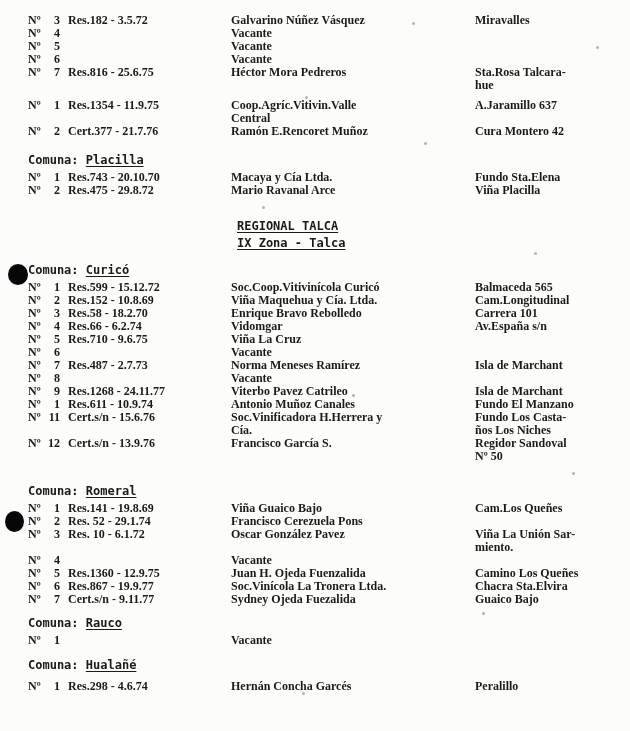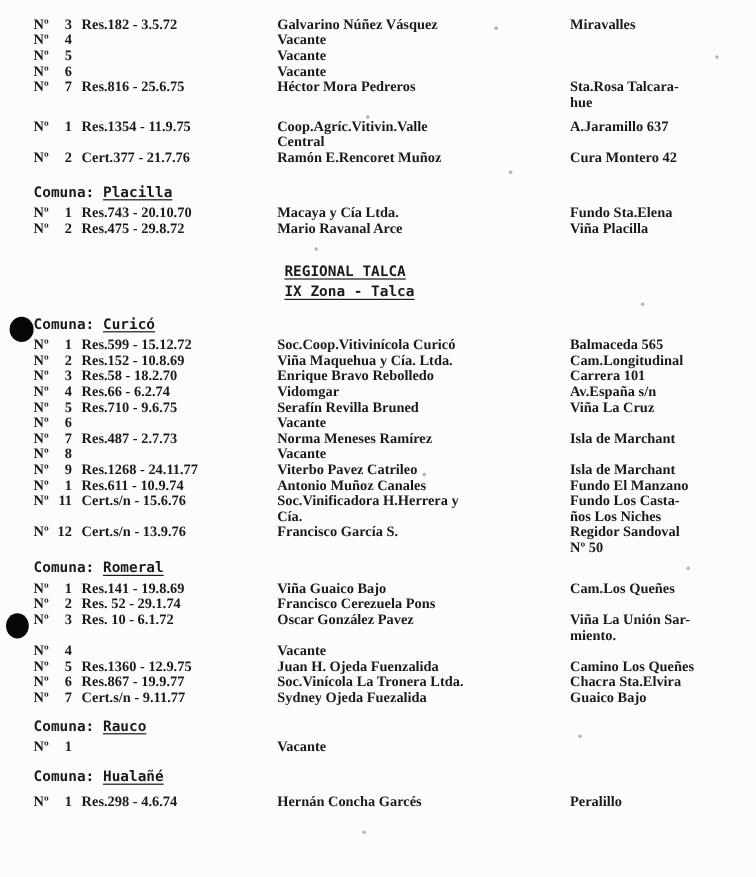--- a/index.html
+++ b/index.html
@@ -12,21 +12,21 @@
     position:relative;overflow:hidden;
     -webkit-font-smoothing:none;
   }
   .doc{position:absolute;left:28px;top:14px;width:602px;}
   .block{position:relative;}
   .block:nth-child(2){margin-top:7px;}
   .block:nth-child(3){margin-top:16px;}
   .block:nth-child(4){margin-top:23px;}
   .block:nth-child(5){margin-top:4px;}
   .block:nth-child(6){margin-top:14px;}
-  .block:nth-child(7){margin-top:4px;}
+  .block:nth-child(7){margin-top:22px;}
   .block:nth-child(8){margin-top:11px;}
   .block:nth-child(9){margin-top:12px;}
   .comuna-line{margin-bottom:4px;white-space:pre;}
   .block:nth-child(8) .comuna-line{margin-bottom:4px;}
   .block:nth-child(9) .comuna-line{margin-bottom:8px;}
   .u{text-decoration:underline;text-underline-offset:2px;text-decoration-thickness:1px;}
   .center-head{margin-left:209px;white-space:pre;}
   .row{
     display:grid;
     grid-template-columns:18px 14px 8px 163px 244px 1fr;
@@ -178,21 +178,20 @@
         <span class="c-sp"></span>
         <span class="c-res">Res.66 - 6.2.74</span>
         <span class="c-name">Vidomgar</span>
         <span class="c-addr">Av.España s/n</span>
       </div>
       <div class="row">
         <span class="c-no">Nº</span>
         <span class="c-num">5</span>
         <span class="c-sp"></span>
         <span class="c-res">Res.710 - 9.6.75</span>
-        <span class="c-name">Serafín Revilla Bruned</span>
         <span class="c-addr">Viña La Cruz</span>
       </div>
       <div class="row">
         <span class="c-no">Nº</span>
         <span class="c-num">6</span>
         <span class="c-sp"></span>
         <span class="c-res"></span>
         <span class="c-name">Vacante</span>
         <span class="c-addr"></span>
       </div>

